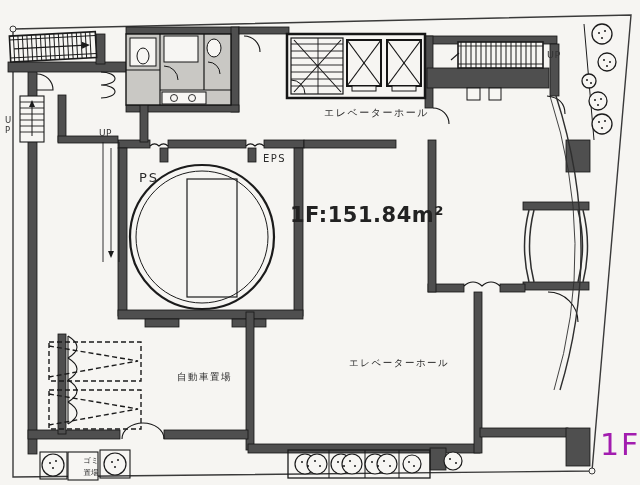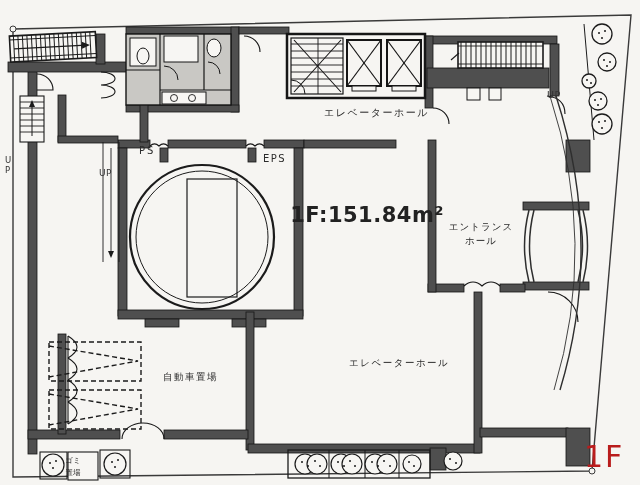--- a/index.html
+++ b/index.html
@@ -3,34 +3,34 @@
 <meta charset="utf-8">
 <style>
   html,body{margin:0;padding:0;}
   body{background:#e8e8e6;}
   #stage{position:relative;width:640px;height:485px;background:#f6f5f2;overflow:hidden;
          font-family:"DejaVu Sans","Liberation Sans",sans-serif;}
   #plan-svg{position:absolute;left:0;top:0;}
   .label{position:absolute;color:#2b2b2b;white-space:nowrap;}
   .lbl-room{font-size:9.5px;letter-spacing:1.5px;}
   .lbl-elevhall{left:324px;top:106px;font-size:10px;letter-spacing:1.5px;}
-  .lbl-area{left:290px;top:203px;width:154px;text-align:right;font-weight:600;color:#222;}
+  .lbl-area{left:290px;top:203px;width:154px;text-align:left;font-weight:600;color:#222;}
   .lbl-area .l1{font-size:21px;letter-spacing:0.5px;}
   .lbl-area .l2{font-size:19px;letter-spacing:0.5px;}
   .lbl-entrance{left:442px;top:220px;width:78px;text-align:center;font-size:9.5px;line-height:1.5;letter-spacing:1px;}
   .lbl-tenant{left:349px;top:357px;}
-  .lbl-parking{left:163px;top:371px;}
-  .lbl-ps{left:139px;top:145px;font-size:10px;letter-spacing:2px;}
+  .lbl-parking{left:177px;top:371px;}
+  .lbl-ps{left:139px;top:170px;font-size:13px;letter-spacing:2px;}
   .lbl-eps{left:263px;top:153px;font-size:10px;letter-spacing:1.5px;}
-  .lbl-up{font-size:9.5px;letter-spacing:0.5px;color:#333;margin-top:40px;}
+  .lbl-up{font-size:9.5px;letter-spacing:0.5px;color:#333;}
   .lbl-up-right{left:547px;top:49px;}
   .lbl-up-mid{left:99px;top:128px;font-size:9px;}
   .lbl-up-left{left:5px;top:115px;font-size:8.5px;width:9px;word-break:break-all;line-height:1.2;white-space:normal;}
-  .lbl-garbage{left:59px;top:455px;width:28px;font-size:7.5px;line-height:1.6;text-align:center;white-space:normal;color:#222;}
-  .lbl-floortag{left:584px;top:427px;font-size:30px;letter-spacing:2px;color:#b91c1c;margin-top:12px;}
+  .lbl-garbage{left:77px;top:455px;width:28px;font-size:7.5px;line-height:1.6;text-align:center;white-space:normal;color:#222;}
+  .lbl-floortag{left:600px;top:427px;font-size:30px;letter-spacing:2px;color:#a21caf;}
 </style>
 </head>
 <body>
 
 <div id="stage">
 
 <svg id="plan-svg" width="640" height="485" viewBox="0 0 640 485">
 
   <g stroke="#3a3a3a" fill="none">
     <path d="M13,29 L631,15 L592,471 L13,477 Z" stroke-width="1.4"></path>
@@ -324,24 +324,20 @@
     </g>
   </g>
 </svg>
 
   <div class="label lbl-elevhall">エレベーターホール</div>
 
   <div class="label lbl-area">
     <div class="l1">1F:151.84m²</div>
   </div>
 
-  <div class="label lbl-entrance">
-    <div>エントランス</div>
-    <div>ホール</div>
-  </div>
 
   <div class="label lbl-room lbl-tenant">エレベーターホール</div>
 
   <div class="label lbl-room lbl-parking">自動車置場</div>
 
   <div class="label lbl-garbage">
     <div>ゴミ</div>
     <div>置場</div>
   </div>
 

